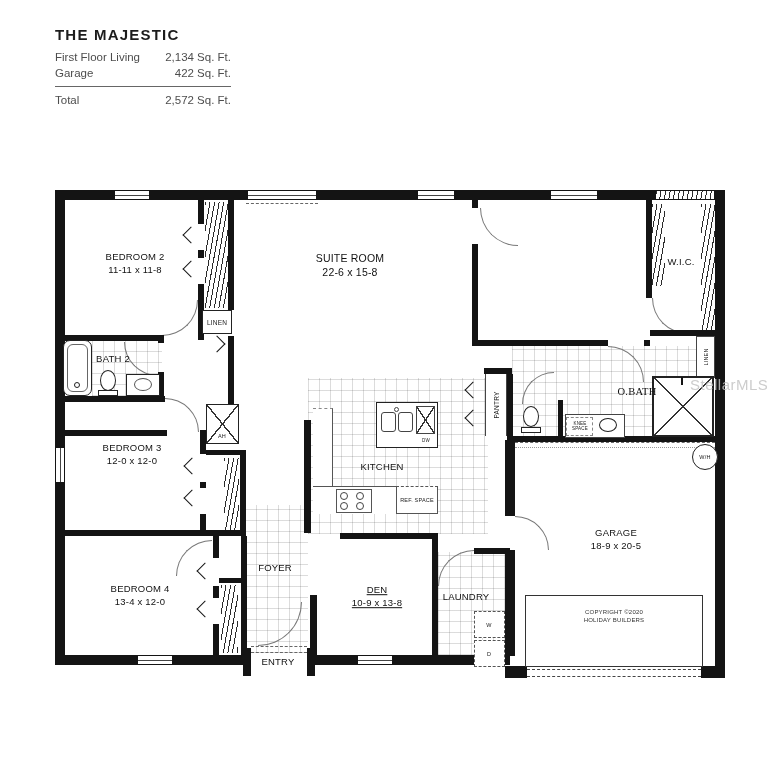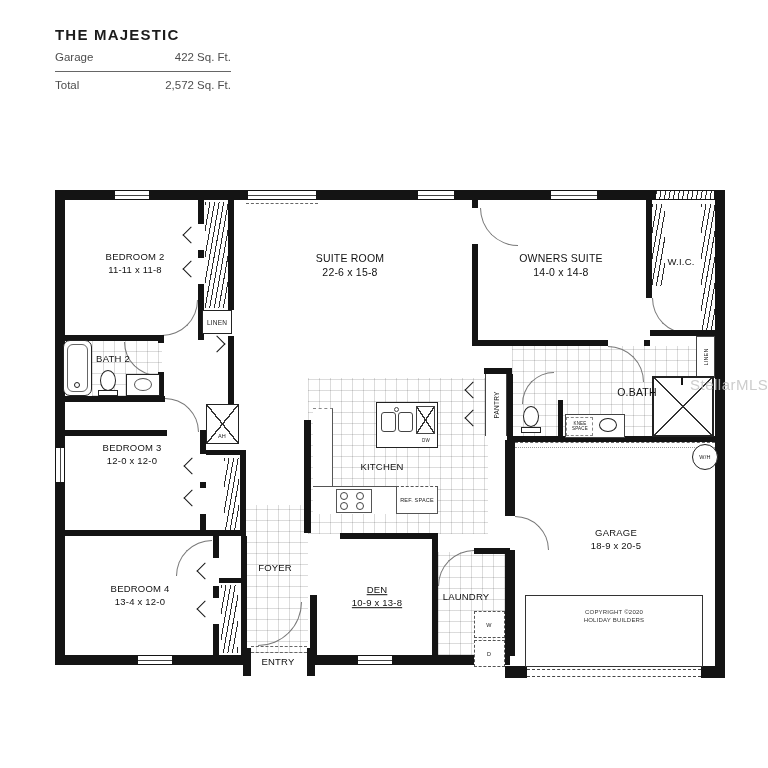--- a/index.html
+++ b/index.html
@@ -41,20 +41,24 @@
 </style>
 </head>
 <body>
 
 <div class="abs" id="plan" style="left:0;top:0;width:644px;height:768px;">
 
   <div class="tb">
     <h1>THE MAJESTIC</h1>
     <div class="rows">
       <div class="r">
+          <span>First Floor Living</span>
+          <span>2,134 Sq. Ft.</span>
+        </div>
+      <div class="r">
           <span>Garage</span>
           <span>422 Sq. Ft.</span>
         </div>
     </div>
     <div class="tot">
         <span>Total</span>
         <span>2,572 Sq. Ft.</span>
       </div>
   </div>
 
@@ -213,38 +217,34 @@
   <div class="dash" style="left:527px;top:676px;width:174px;border-top-color:#444;"></div>
 
   <div class="rm" style="left:135px;top:264px;">
     <div>BEDROOM 2</div>
     <div>11-11 x 11-8</div>
   </div>
   <div class="rm" style="left:350px;top:265px;font-size:10.5px;">
     <div>SUITE ROOM</div>
     <div>22-6 x 15-8</div>
   </div>
-  <div class="rm" style="left:561px;top:265px;font-size:10.5px;">
-    <div>OWNERS SUITE</div>
-    <div>14-0 x 14-8</div>
-  </div>
   <div class="rm" style="left:681px;top:262px;">
     <div>W.I.C.</div>
   </div>
   <div class="rm" style="left:113px;top:359px;">
     <div>BATH 2</div>
   </div>
   <div class="rm" style="left:132px;top:455px;">
     <div>BEDROOM 3</div>
     <div>12-0 x 12-0</div>
   </div>
   <div class="rm" style="left:382px;top:467px;">
     <div>KITCHEN</div>
   </div>
-  <div class="rm" style="left:637px;top:392px;font-size:10.5px;">
+  <div class="rm" style="left:637px;top:392px;font-size:10.5px;font-family:Liberation Serif, serif;">
     <div>O.BATH</div>
   </div>
   <div class="rm" style="left:140px;top:596px;">
     <div>BEDROOM 4</div>
     <div>13-4 x 12-0</div>
   </div>
   <div class="rm" style="left:275px;top:568px;">
     <div>FOYER</div>
   </div>
   <div class="rm" style="left:377px;top:597px;text-decoration:underline;">

